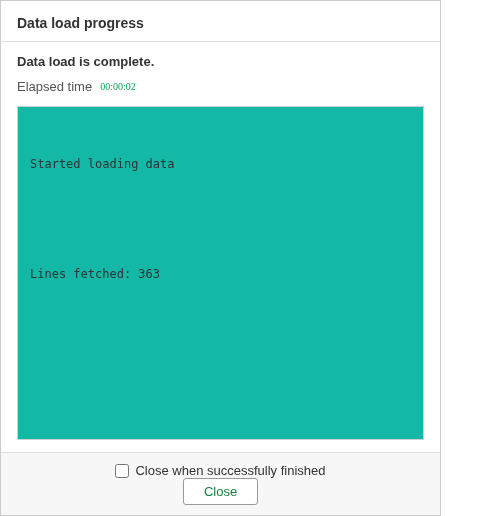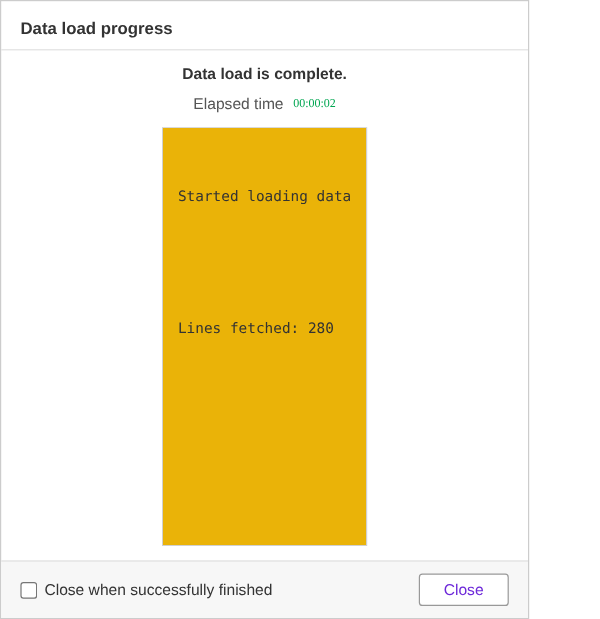--- a/index.html
+++ b/index.html
@@ -33,21 +33,20 @@
       font-size: 14px;
       color: #333;
     }
 
     .dialog-body {
       flex: 1;
       padding: 12px 16px;
       display: flex;
       flex-direction: column;
       overflow: hidden;
-      align-items: center;
     }
 
     .status-complete {
       font-weight: 700;
       font-size: 13px;
       color: #333;
       margin-bottom: 10px;
     }
 
     .elapsed-row {
@@ -64,21 +63,21 @@
 
     .elapsed-value {
       color: #00a651;
       font-size: 10px;
       font-family: Liberation Serif, serif;
     }
 
     .log-container {
       flex: 1;
       border: 1px solid #d0d0d0;
-      background: #eab308;
+      background: #14b8a6;
       overflow-y: scroll;
       padding: 10px 12px;
       position: relative;
     }
 
     .log-content {
       font-family: monospace;
       font-size: 12px;
       line-height: 1.6;
       color: #333;
@@ -108,20 +107,21 @@
       display: block;
     }
 
     .dialog-footer {
       display: flex;
       align-items: center;
       justify-content: space-between;
       padding: 10px 16px;
       border-top: 1px solid #e0e0e0;
       background: #f7f7f7;
+      flex-direction: column;
     }
 
     .checkbox-label {
       display: flex;
       align-items: center;
       gap: 6px;
       font-size: 13px;
       color: #333;
       cursor: pointer;
     }
@@ -132,21 +132,21 @@
       cursor: pointer;
     }
 
     .close-btn {
       background: #fff;
       border: 1px solid #999;
       border-radius: 3px;
       padding: 5px 20px;
       font-size: 13px;
       cursor: pointer;
-      color: #6d28d9;
+      color: #15803d;
     }
 
     
     .log-container::-webkit-scrollbar {
       width: 10px;
     }
     .log-container::-webkit-scrollbar-track {
       background: #f0f0f0;
     }
     .log-container::-webkit-scrollbar-thumb {
@@ -168,21 +168,21 @@
 
     <div class="elapsed-row">
       <span class="elapsed-label">Elapsed time</span>
       <span class="elapsed-value">00:00:02</span>
     </div>
 
     <div class="log-container">
       <div class="log-content">
         <span class="log-section-header log-line">Started loading data</span>
         <span class="log-spacer"></span>
-        <span class="log-line">Lines fetched: 280</span>
+        <span class="log-line">Lines fetched: 363</span>
         
         
         
         
         
         
         
         
         
         

